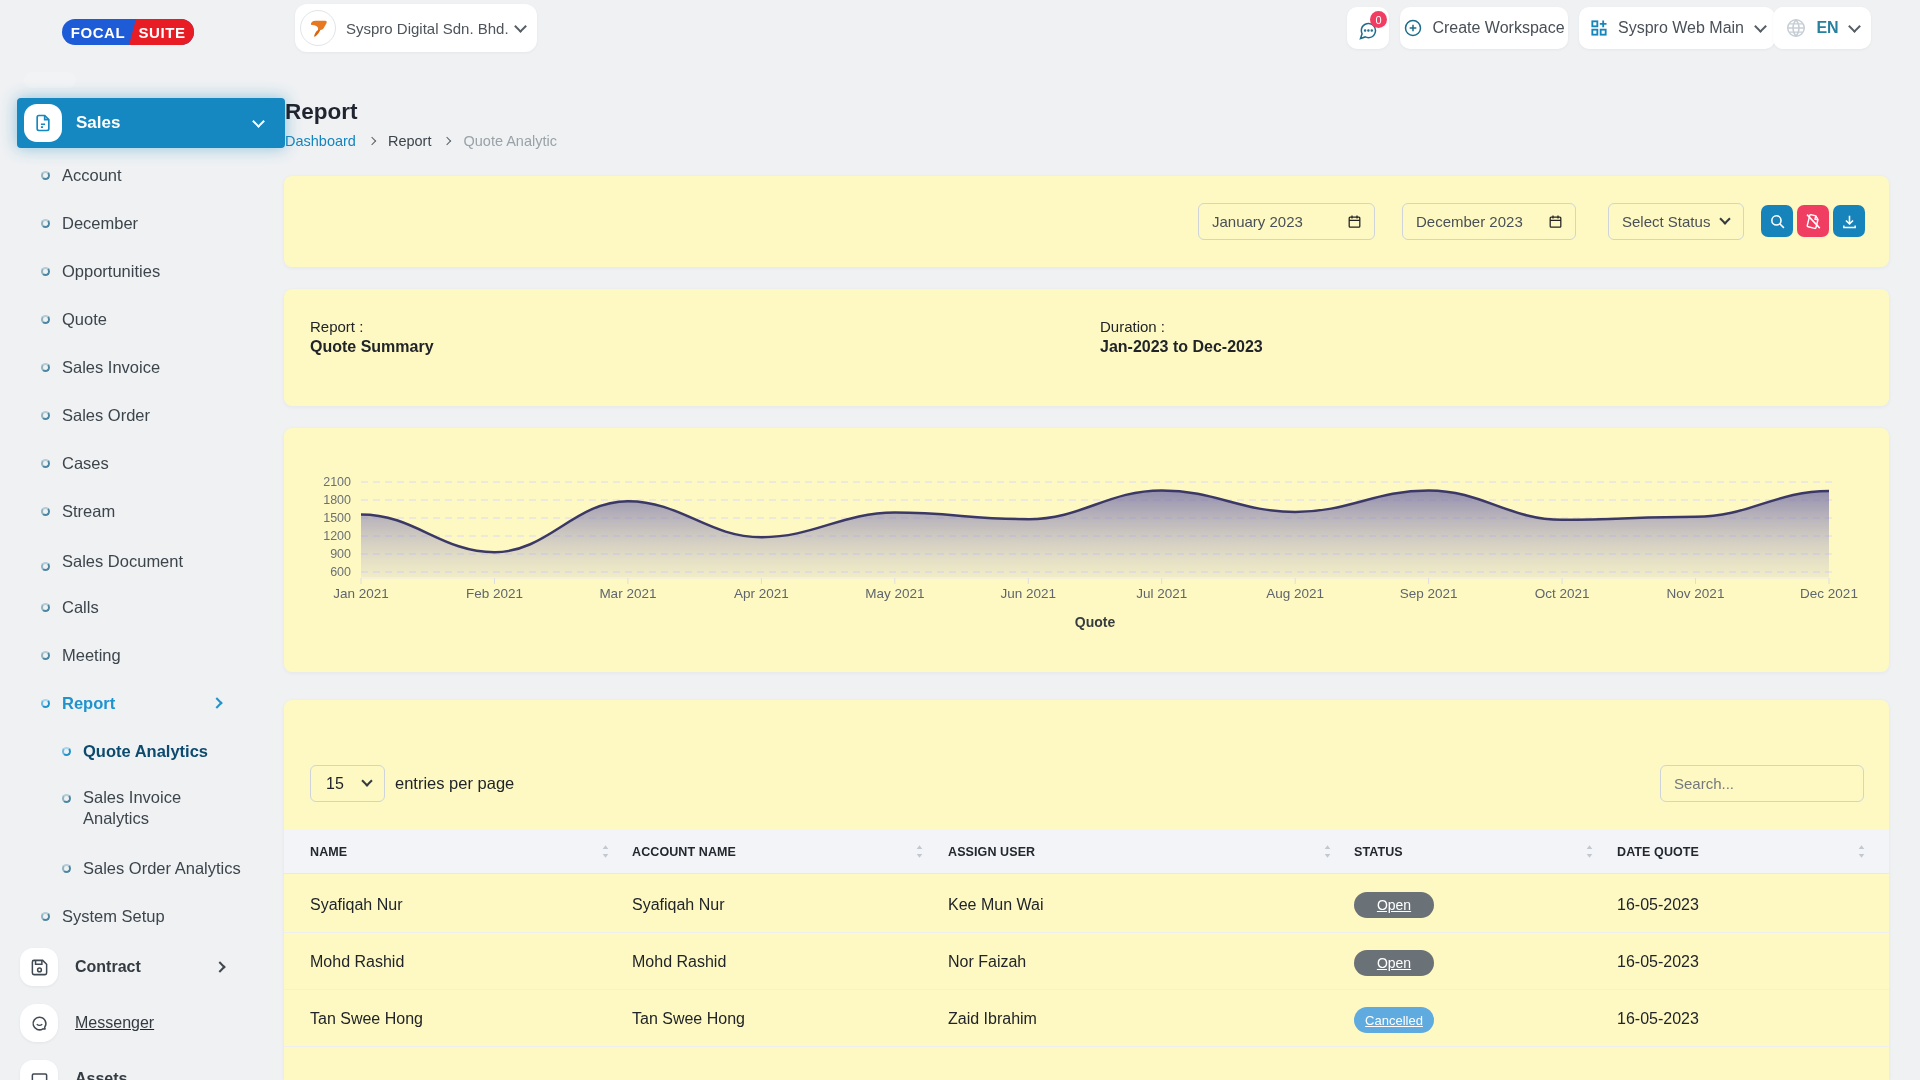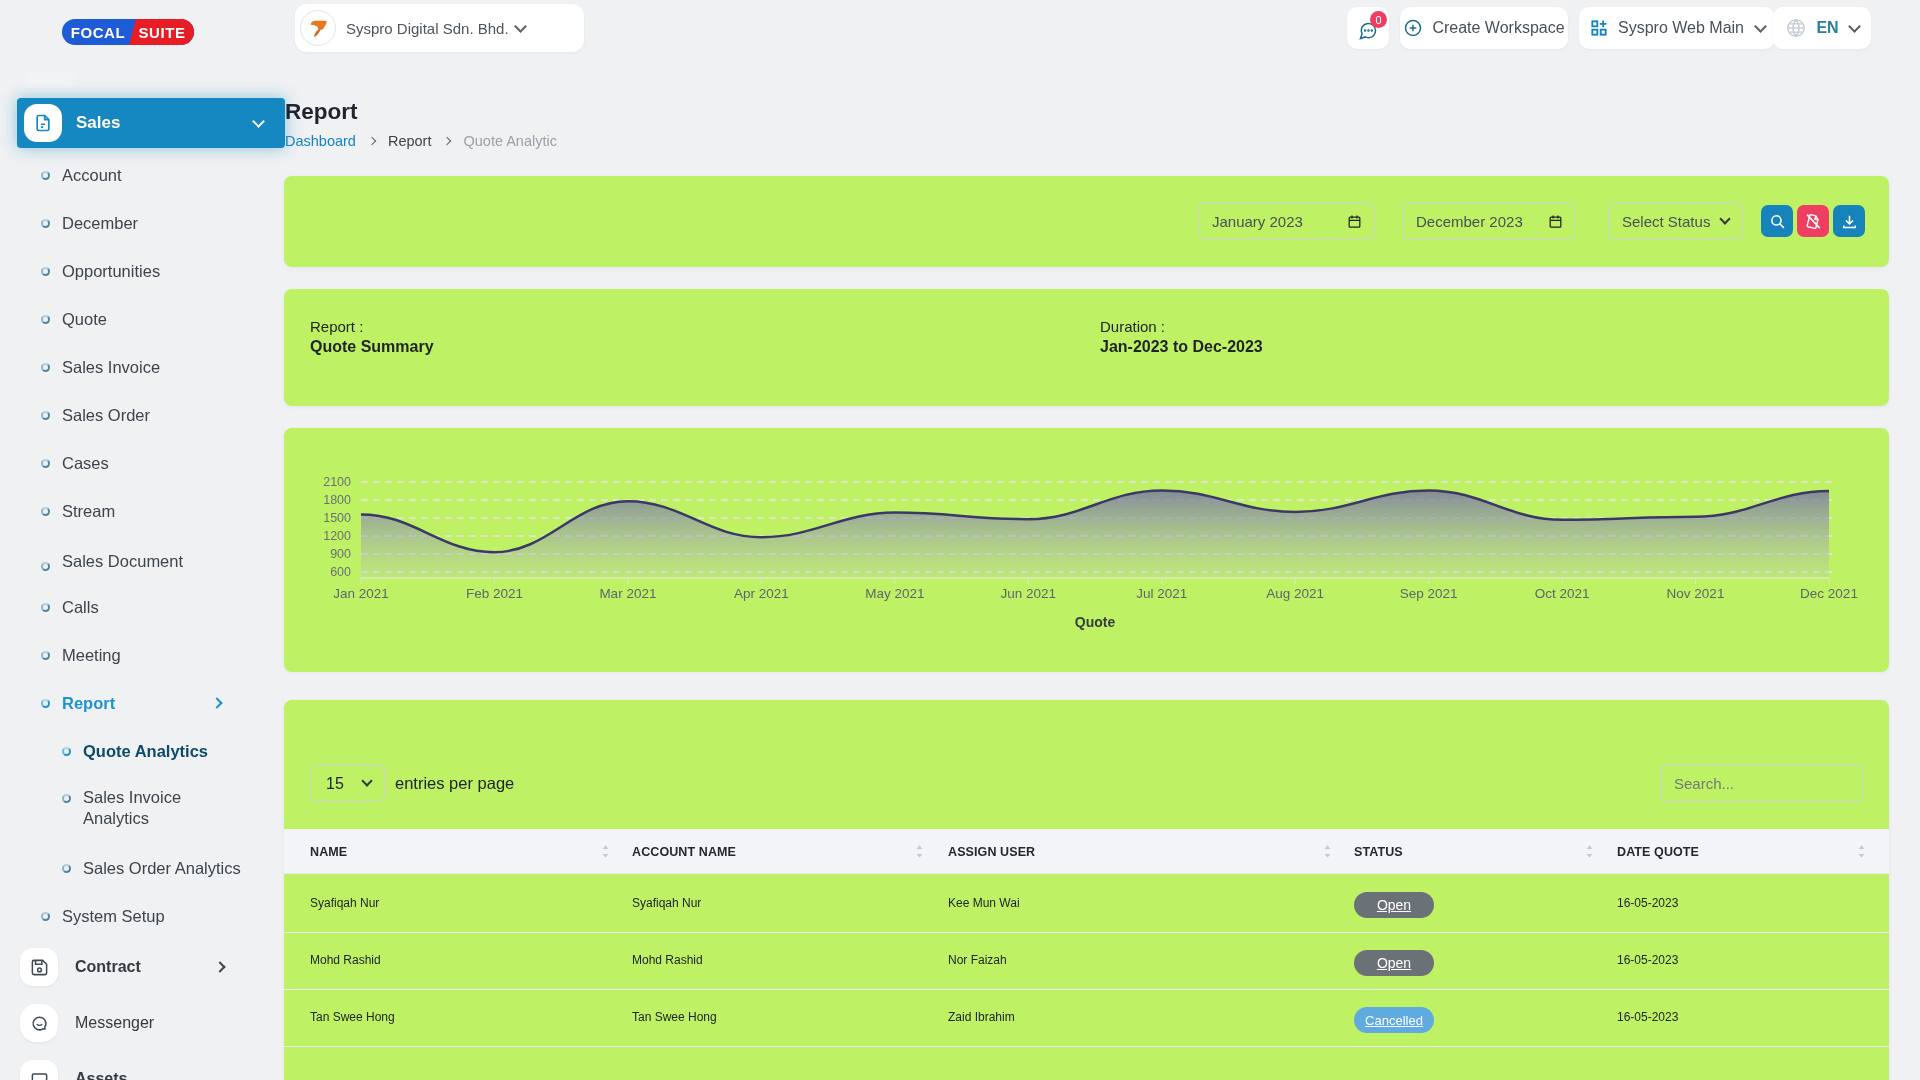--- a/index.html
+++ b/index.html
@@ -1,44 +1,44 @@
 <!DOCTYPE html>
 <html><head>
 <meta charset="utf-8">
 <style>
   * { margin:0; padding:0; box-sizing:border-box; }
   html,body { width:1920px; height:1080px; overflow:hidden; }
   body { background:#eff1f3; font-family:"Liberation Sans", sans-serif; color:#212529; position:relative; }
   .abs { position:absolute; }
-  .card { position:absolute; background:#bef264; border-radius:8px; box-shadow:0 1px 4px rgba(40,50,60,.05); }
+  .card { position:absolute; background:#fef9c3; border-radius:8px; box-shadow:0 1px 4px rgba(40,50,60,.05); }
   .pillbox { position:absolute; background:#fff; border-radius:10px; box-shadow:0 1px 3px rgba(40,50,60,.05); display:flex; align-items:center; justify-content:center; }
   .chev { display:inline-block; width:9px; height:9px; border-right:2px solid #565e64; border-bottom:2px solid #565e64; transform:rotate(45deg); }
   .mi { position:absolute; left:41px; width:210px; height:24px; display:flex; align-items:center; }
   .mi.sub { left:62px; }
   .dot { flex:0 0 auto; width:9px; height:9px; border:2px solid #4d86a0; border-radius:50%; border-top-color:#b5cdd8; border-left-color:#8fb4c4; }
   .bdot { border-color:#2093cd; border-top-color:#a8d6ef; border-left-color:#6db8e2; }
   .ml { margin-left:12px; font-size:16.5px; color:#3d454c; }
   .th { position:absolute; height:45px; display:flex; align-items:center; font-size:12.5px; font-weight:bold; color:#23282e; letter-spacing:.1px; }
   .sort { position:absolute; }
-  .td { position:absolute; font-size:12px; color:#212529; }
+  .td { position:absolute; font-size:16px; color:#212529; }
   .pill { position:absolute; width:80px; height:26px; border-radius:13px; color:#fff; font-size:14px; display:flex; align-items:center; justify-content:center;text-decoration:underline; }
 </style>
 </head>
 <body>
 
 <div id="topbar">
 
   <svg class="abs" style="left:62px; top:19px;" width="132" height="26" viewBox="0 0 132 26">
     <rect x="0" y="0" width="132" height="26" rx="13" fill="#1e5bd6"></rect>
     <path d="M74,0 H119 A13 13 0 0 1 132 13 A13 13 0 0 1 119 26 H67 Z" fill="#e81c24"></path>
     <text x="36" y="18.5" font-family="Liberation Sans, sans-serif" font-size="15" font-weight="bold" letter-spacing="0.6" fill="#fff" text-anchor="middle">FOCAL</text>
     <text x="100" y="18.5" font-family="Liberation Sans, sans-serif" font-size="15" font-weight="bold" letter-spacing="0.6" fill="#fff" text-anchor="middle">SUITE</text>
   </svg>
 
-  <div class="pillbox" style="left:295px; top:4px; width:289px; height:48px; border-radius:12px; justify-content:flex-start; white-space:nowrap;">
+  <div class="pillbox" style="left:295px; top:4px; width:242px; height:48px; border-radius:12px; justify-content:flex-start; white-space:nowrap;">
     <div style="margin-left:5px; flex:0 0 auto; width:36px; height:36px; border-radius:50%; border:1px solid #dfe5ea; display:flex; align-items:center; justify-content:center;">
       <svg width="23" height="23" viewBox="0 0 24 24">
         <path d="M4 8 C4 5.5 6 4 9 4 L19 4 C20.5 4 21 5 20.3 6.4 L17.5 11.5 C16.8 12.8 15.5 13.5 14 13.5 L11.5 13.5 L11.5 12 C11.5 10 10 8.6 4 8 Z" fill="#e87722"></path>
         <path d="M11.5 13.5 L14 13.5 C12.5 16.5 10.8 18.6 8.6 20.3 C8 20.8 7.3 20.4 7.5 19.6 C8.3 17 9 15.4 11.5 13.5 Z" fill="#d96410"></path>
       </svg>
     </div>
     <span style="margin-left:10px; font-size:15px; color:#4d545b;">Syspro Digital Sdn. Bhd.</span>
     <span class="chev" style="margin-left:7px; margin-top:-4px; flex:0 0 auto;"></span>
   </div>
 
@@ -168,21 +168,21 @@
       <svg width="19" height="19" viewBox="0 0 24 24" fill="none" stroke="#414a52" stroke-width="1.9">
         <path d="M19 21H5a2 2 0 0 1-2-2V5a2 2 0 0 1 2-2h11l5 5v11a2 2 0 0 1-2 2z"></path>
         <path d="M7 3v5h8V3"></path>
           <circle cx="12" cy="15" r="2.4"></circle>
       </svg>
     </div>
     <span style="margin-left:17px; font-size:16px; font-weight:bold; color:#343b41;">Contract</span>
     <span class="chev" style="position:absolute; right:18px; transform:rotate(-45deg); width:8px; height:8px; border-color:#40474d;"></span>
   </div>
 
-  <div class="abs" style="left:20px; top:1001px; width:222px; height:44px; display:flex; align-items:center;">
+  <div class="abs" style="left:20px; top:1001px; width:222px; height:44px; display:flex; align-items:center;text-decoration:underline;">
     <div style="width:38px; height:38px; background:#fff; border-radius:16px; box-shadow:0 1px 3px rgba(40,50,60,.06); display:flex; align-items:center; justify-content:center;">
       <svg width="19" height="19" viewBox="0 0 24 24" fill="none" stroke="#414a52" stroke-width="1.9">
         <path d="M12 4a8 8 0 1 0 4.3 14.7c.4-.2 2 .7 2.6.3.5-.4-.6-1.9-.3-2.4A8 8 0 0 0 12 4z"></path>
         <path d="M8.5 13c2 1.6 5 1.6 7 0" stroke-width="1.7"></path>
       </svg>
     </div>
     <span style="margin-left:17px; font-size:16px; color:#343b41;">Messenger</span>
   </div>
 
   <div class="abs" style="left:20px; top:1057px; width:222px; height:44px; display:flex; align-items:center;">

